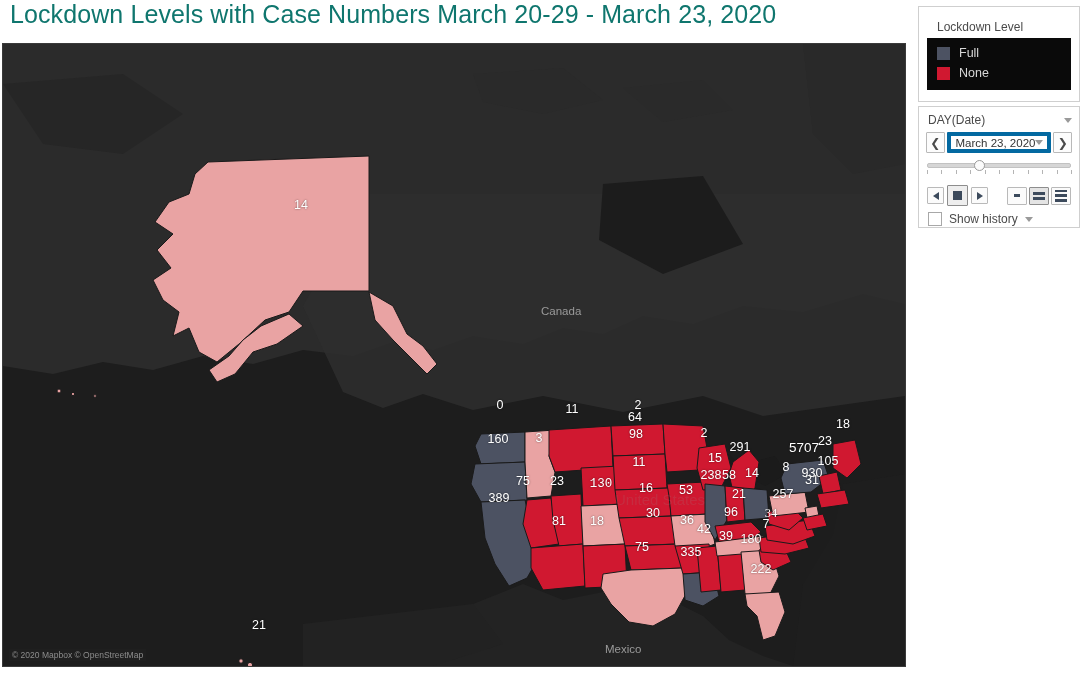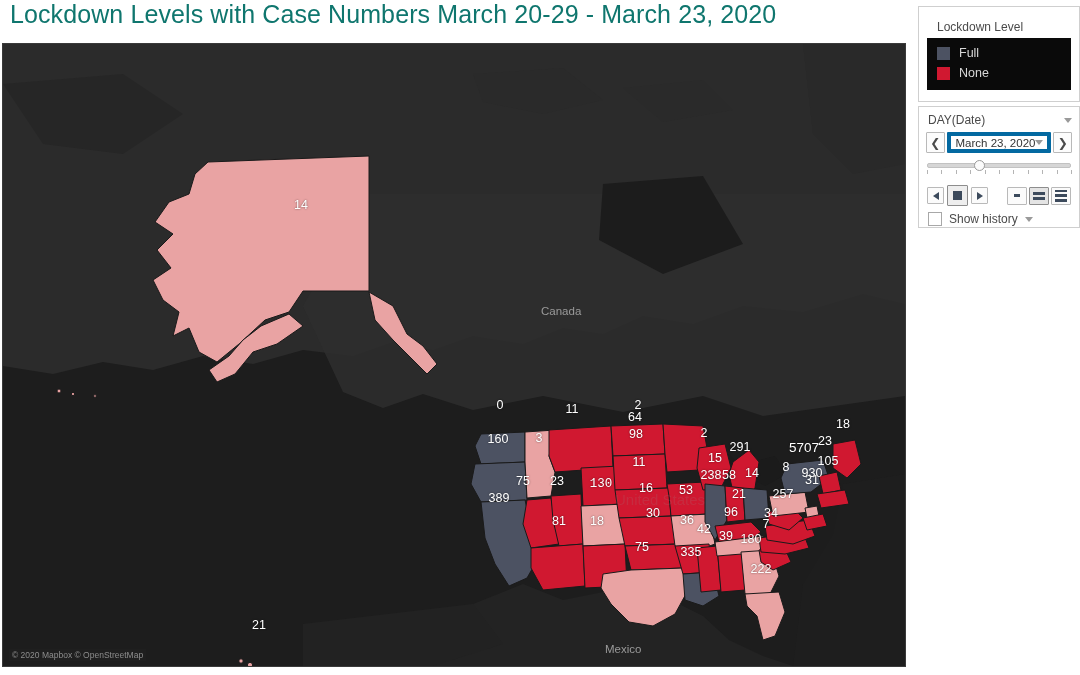--- a/index.html
+++ b/index.html
@@ -290,21 +290,21 @@
           <div class="state-label" style="left: 708px; top: 431px;">238</div>
           <div class="state-label" style="left: 701px; top: 485px;">42</div>
           <div class="state-label" style="left: 723px; top: 492px;">39</div>
           <div class="state-label" style="left: 726px; top: 431px;">58</div>
           <div class="state-label" style="left: 737px; top: 403px;">291</div>
           <div class="state-label" style="left: 736px; top: 450px;">21</div>
           <div class="state-label" style="left: 728px; top: 468px;">96</div>
           <div class="state-label" style="left: 748px; top: 495px;">180</div>
           <div class="state-label" style="left: 749px; top: 429px;">14</div>
           <div class="state-label" style="left: 763px; top: 480px;">7</div>
-          <div class="state-label" style="left: 768px; top: 469px;">34</div>
+          <div class="state-label" style="left: 768px; top: 469px; font-family: Liberation Serif, serif;">34</div>
           <div class="state-label" style="left: 758px; top: 525px;">222</div>
           <div class="state-label" style="left: 783px; top: 423px;">8</div>
           <div class="state-label" style="left: 809px; top: 436px;">31</div>
           <div class="state-label" style="left: 780px; top: 450px;">257</div>
           <div class="state-label big" style="left: 801px; top: 403px;">5707</div>
           <div class="state-label" style="left: 809px; top: 429px;">930</div>
           <div class="state-label" style="left: 822px; top: 397px;">23</div>
           <div class="state-label" style="left: 825px; top: 417px;">105</div>
           <div class="state-label" style="left: 840px; top: 380px;">18</div>
         </div>

